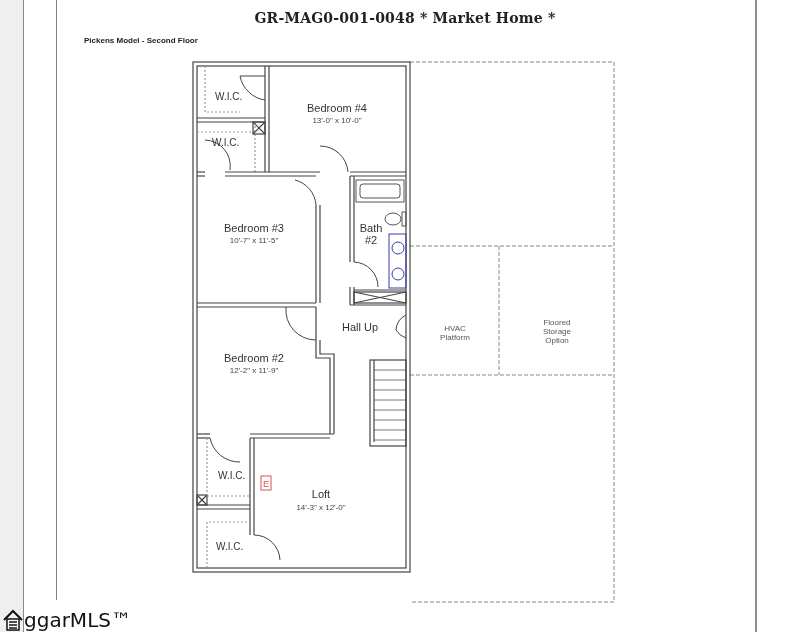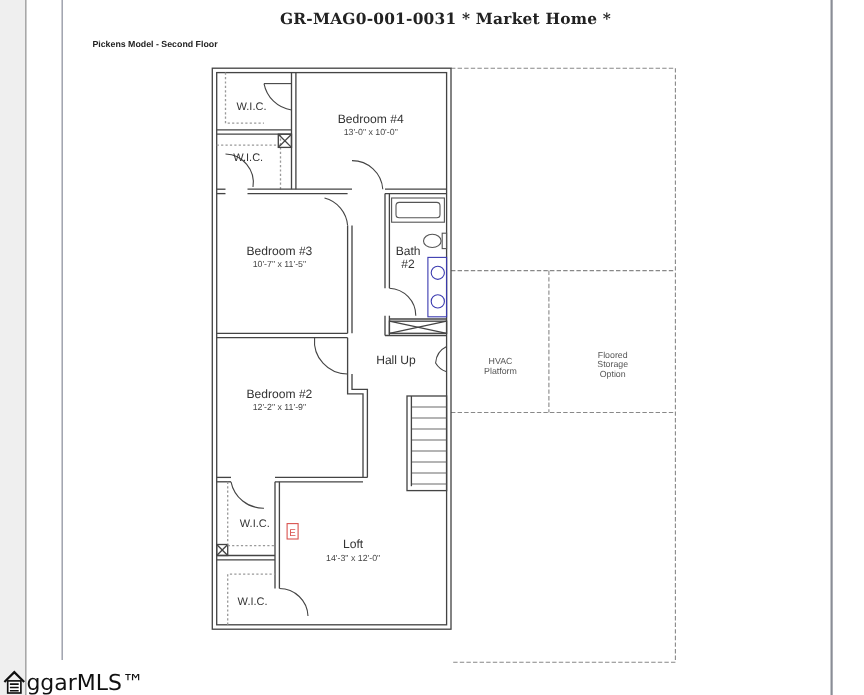--- a/index.html
+++ b/index.html
@@ -41,21 +41,21 @@
     }
     .logo-icon { width: 22px; height: 24px; }
   </style>
 </head>
 <body>
 
 <div class="left-margin"></div>
 <div class="gutter-line"></div>
 <div class="right-border"></div>
 
-<div class="doc-title">GR-MAG0-001-0031 * Market Home *</div>
+<div class="doc-title">GR-MAG0-001-0048 * Market Home *</div>
 <div class="doc-subtitle">Pickens Model - Second Floor</div>
 
 <svg class="plan" width="785" height="632" viewBox="0 0 785 632">
 
   <g fill="none" stroke="#888" stroke-width="1" stroke-dasharray="4,2">
     <path d="M410 62 L614 62 L614 602 L410 602"></path>
     <line x1="410" y1="246" x2="614" y2="246"></line>
     <line x1="410" y1="375" x2="614" y2="375"></line>
     <line x1="499" y1="246" x2="499" y2="375"></line>
   </g>

